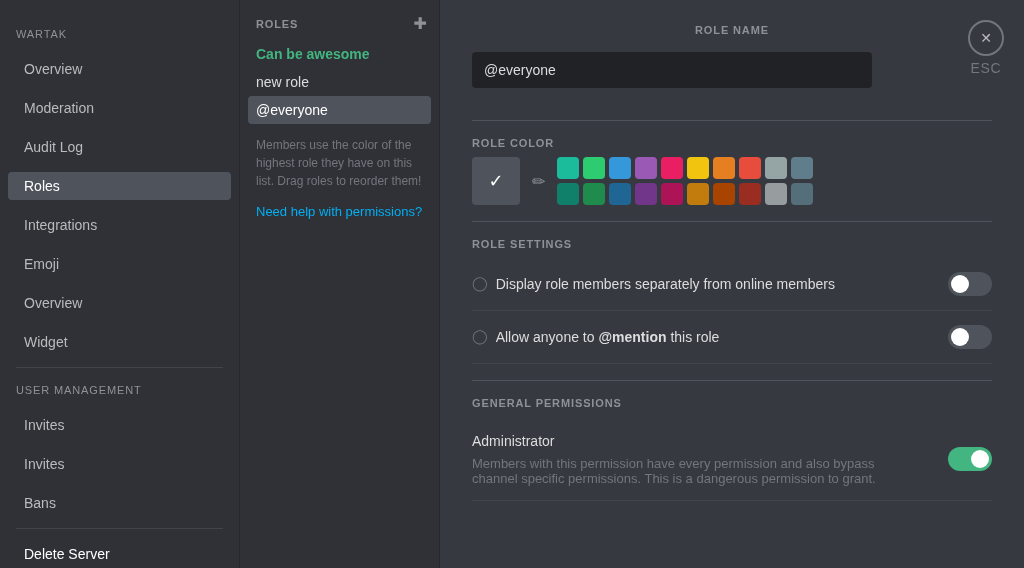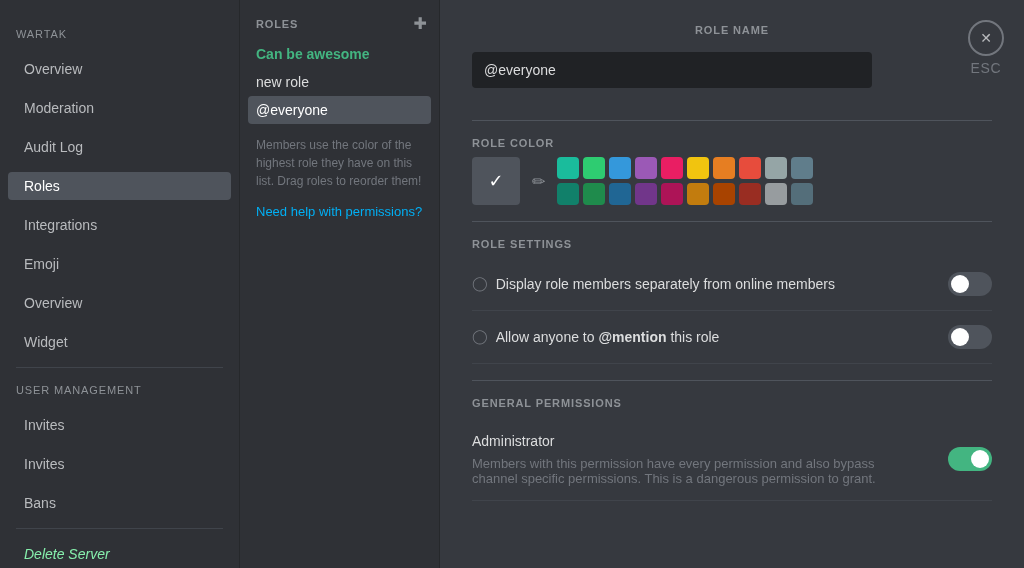--- a/index.html
+++ b/index.html
@@ -40,22 +40,21 @@
     .sidebar-item.active {
       background: #4f545c;
       color: #fff;
     }
     .sidebar-divider {
       height: 1px;
       background: #40444b;
       margin: 8px 16px;
     }
     .sidebar-item.danger {
-      color: #86efac;
-      font-style: italic;
+      color: #ffffff;
     }
 
     
     .roles-panel {
       width: 200px;
       background: #2f3136;
       padding: 16px 0;
       flex-shrink: 0;
       border-right: 1px solid #26282b;
     }

